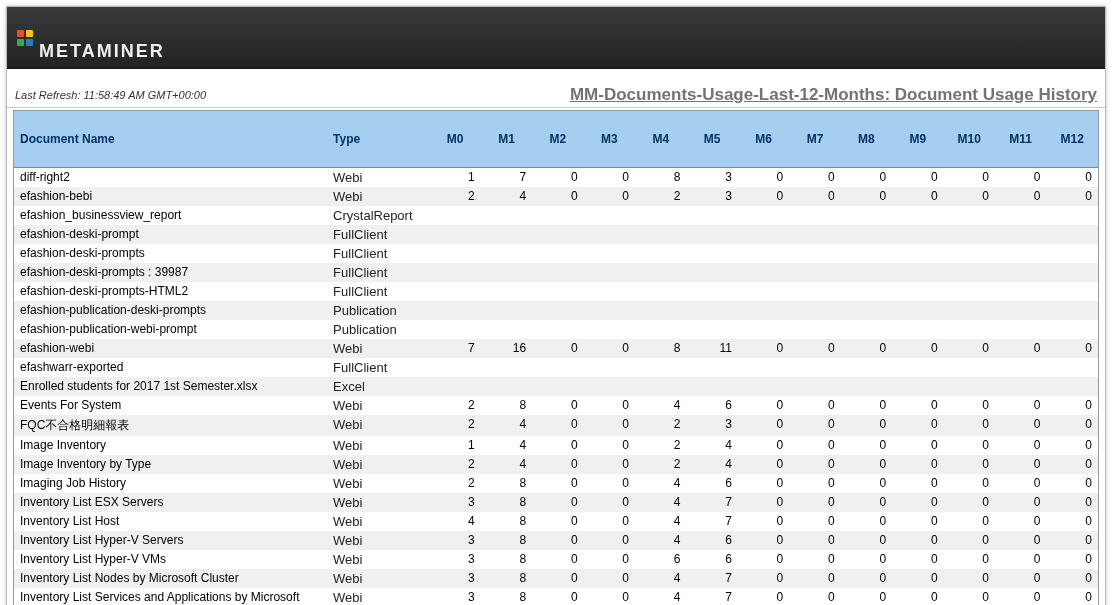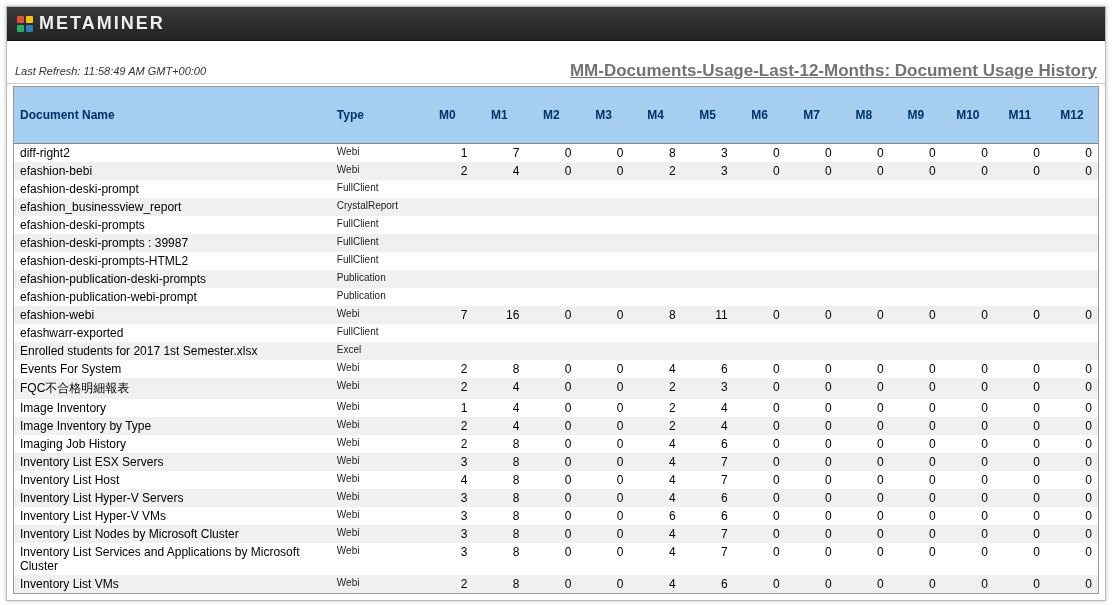--- a/index.html
+++ b/index.html
@@ -44,27 +44,29 @@
   .sq2 { top:0; right:0; background:#f1c40f; }
   .sq3 { bottom:0; left:0; background:#27ae60; }
   .sq4 { bottom:0; right:0; background:#2980b9; }
   .app-name {
     font-family: "Arial Black", Arial, sans-serif;
     font-weight: 900;
     font-size: 18px;
     letter-spacing: 2px;
     text-transform: uppercase;
     color: #eee;
+    margin-top: 28px;
   }
   .subhead {
     display: flex;
     justify-content: space-between;
     align-items: center;
-    padding: 20px 8px 2px 8px;
+    padding: 4px 8px 2px 8px;
     border-bottom: 1px solid #ccc;
+    margin-top: 12px;
   }
   .refresh {
     font-style: italic;
     font-size: 11px;
     color: #333;
     white-space: nowrap;
     overflow: hidden;
   }
   .report-title {
     font-size: 17px;
@@ -96,21 +98,21 @@
   tbody td {
     padding: 2px 6px;
     color: #000;
     vertical-align: top;
     white-space: nowrap;
   }
   tbody tr:nth-child(even) td {
     background: #f0f0f0;
   }
   td.name { width: 280px; white-space: normal; }
-  td.type { width: 80px; font-size: 10px; color: #222; margin-top: 40px; }
+  td.type { width: 80px; font-size: 13px; color: #222; margin-top: 40px; }
   td.num { text-align: right; width: 46px; }
 </style>
 </head>
 <body>
 
 <div class="window">
 
   <div class="titlebar">
     <div class="logo">
       <div class="logo-icon">
@@ -178,39 +180,39 @@
             <td class="num">3</td>
             <td class="num">0</td>
             <td class="num">0</td>
             <td class="num">0</td>
             <td class="num">0</td>
             <td class="num">0</td>
             <td class="num">0</td>
             <td class="num">0</td>
           </tr>
           <tr>
+            <td class="name">efashion_businessview_report</td>
+            <td class="type">CrystalReport</td>
+            <td class="num"></td>
+            <td class="num"></td>
+            <td class="num"></td>
+            <td class="num"></td>
+            <td class="num"></td>
+            <td class="num"></td>
+            <td class="num"></td>
+            <td class="num"></td>
+            <td class="num"></td>
+            <td class="num"></td>
+            <td class="num"></td>
+            <td class="num"></td>
+            <td class="num"></td>
+          </tr>
+          <tr>
             <td class="name">efashion-deski-prompt</td>
             <td class="type">FullClient</td>
-            <td class="num"></td>
-            <td class="num"></td>
-            <td class="num"></td>
-            <td class="num"></td>
-            <td class="num"></td>
-            <td class="num"></td>
-            <td class="num"></td>
-            <td class="num"></td>
-            <td class="num"></td>
-            <td class="num"></td>
-            <td class="num"></td>
-            <td class="num"></td>
-            <td class="num"></td>
-          </tr>
-          <tr>
-            <td class="name">efashion_businessview_report</td>
-            <td class="type">CrystalReport</td>
             <td class="num"></td>
             <td class="num"></td>
             <td class="num"></td>
             <td class="num"></td>
             <td class="num"></td>
             <td class="num"></td>
             <td class="num"></td>
             <td class="num"></td>
             <td class="num"></td>
             <td class="num"></td>

